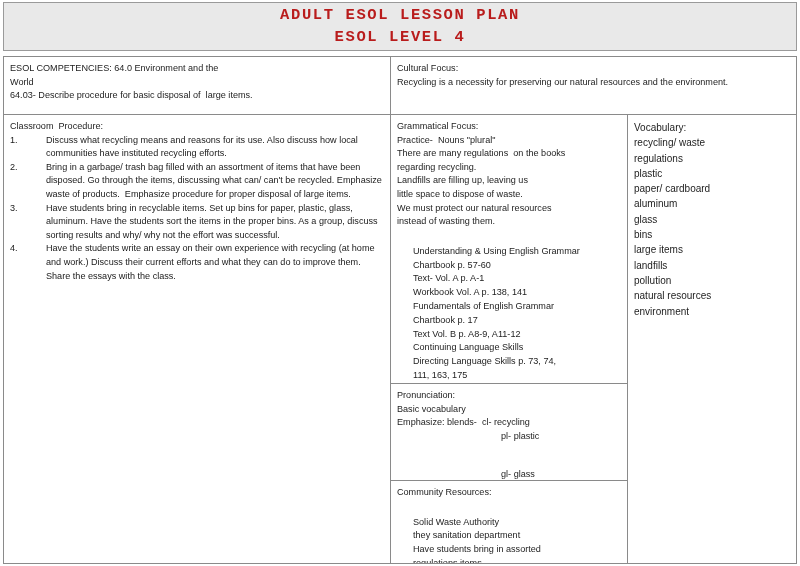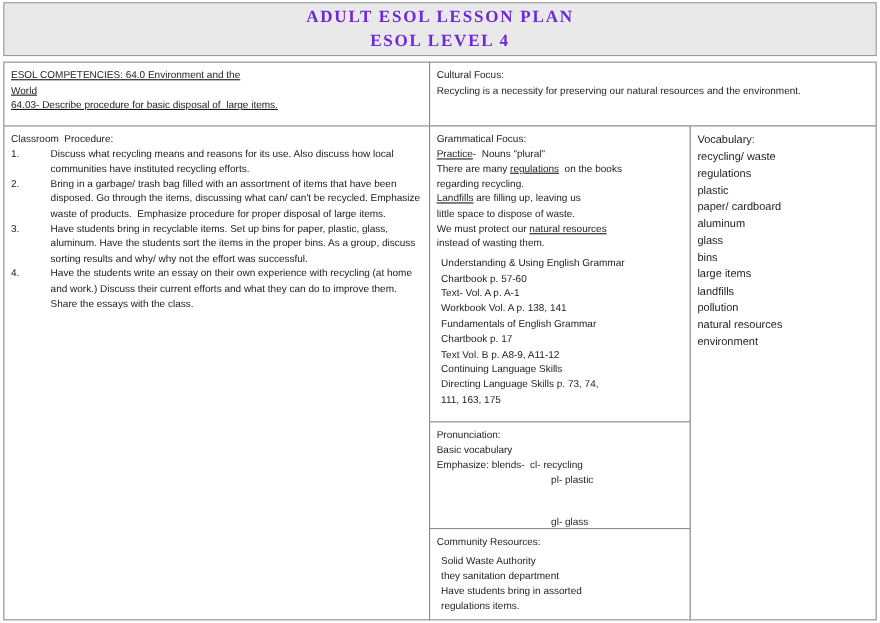--- a/index.html
+++ b/index.html
@@ -38,41 +38,41 @@
     width: 794px;
     height: 49px;
     background: #e9e9e9;
     border: 1px solid #9a9a9a;
     display: flex;
     flex-direction: column;
     align-items: center;
     justify-content: center;
   }
   .title-line {
-    font-family: Liberation Serif, serif;
+    font-family: Liberation Mono, monospace;
     font-weight: bold;
     font-size: 15.5px;
     letter-spacing: 1.6px;
-    color: #6d28d9;
+    color: #b91c1c;
     line-height: 1.38;
     text-align: center;
     white-space: nowrap;
   }
 
   
   .pad {
     padding: 5px 6px 4px 6px;
   }
   .txt {
     font-size: 9.1px;
     line-height: 13.6px;
     color: #1d1d1d;
     white-space: pre-wrap;
   }
-  .u { text-decoration: underline; }
+  .u { }
 
   
   .proc-list {
     margin: 0;
     padding: 0;
     list-style: none;
   }
   .proc-item {
     display: flex;
     align-items: flex-start;
@@ -96,27 +96,27 @@
     padding: 0;
     list-style: none;
   }
   .vocab-item {
     font-size: 10px;
     line-height: 15.3px;
     color: #1d1d1d;
   }
 
   
-  .line-list { margin: 4px; padding: 0; list-style: none; }
+  .line-list { margin: 16px; padding: 0; list-style: none; }
   .line { font-size: 9.1px; line-height: 13.8px; color: #1d1d1d; white-space: pre; }
   .line.indent-a { padding-left: 104px; }
   .line.indent-b { padding-left: 104px; margin-top: 24px; }
 
   
-  #cell-competencies { left: 3px;   top: 56px;  width: 388px; height: 73px; text-decoration: underline; }
+  #cell-competencies { left: 3px;   top: 56px;  width: 388px; height: 73px; }
   #cell-cultural     { left: 390px; top: 56px;  width: 407px; height: 59px; }
   #cell-procedure    { left: 3px;   top: 114px; width: 388px; height: 450px; }
   #cell-grammar      { left: 390px; top: 114px; width: 238px; height: 270px; }
   #cell-pronunciation{ left: 390px; top: 383px; width: 238px; height: 98px; }
   #cell-resources    { left: 390px; top: 480px; width: 238px; height: 84px; }
   #cell-vocabulary   { left: 627px; top: 114px; width: 170px; height: 450px; }
 </style>
 </head>
 <body>
 

